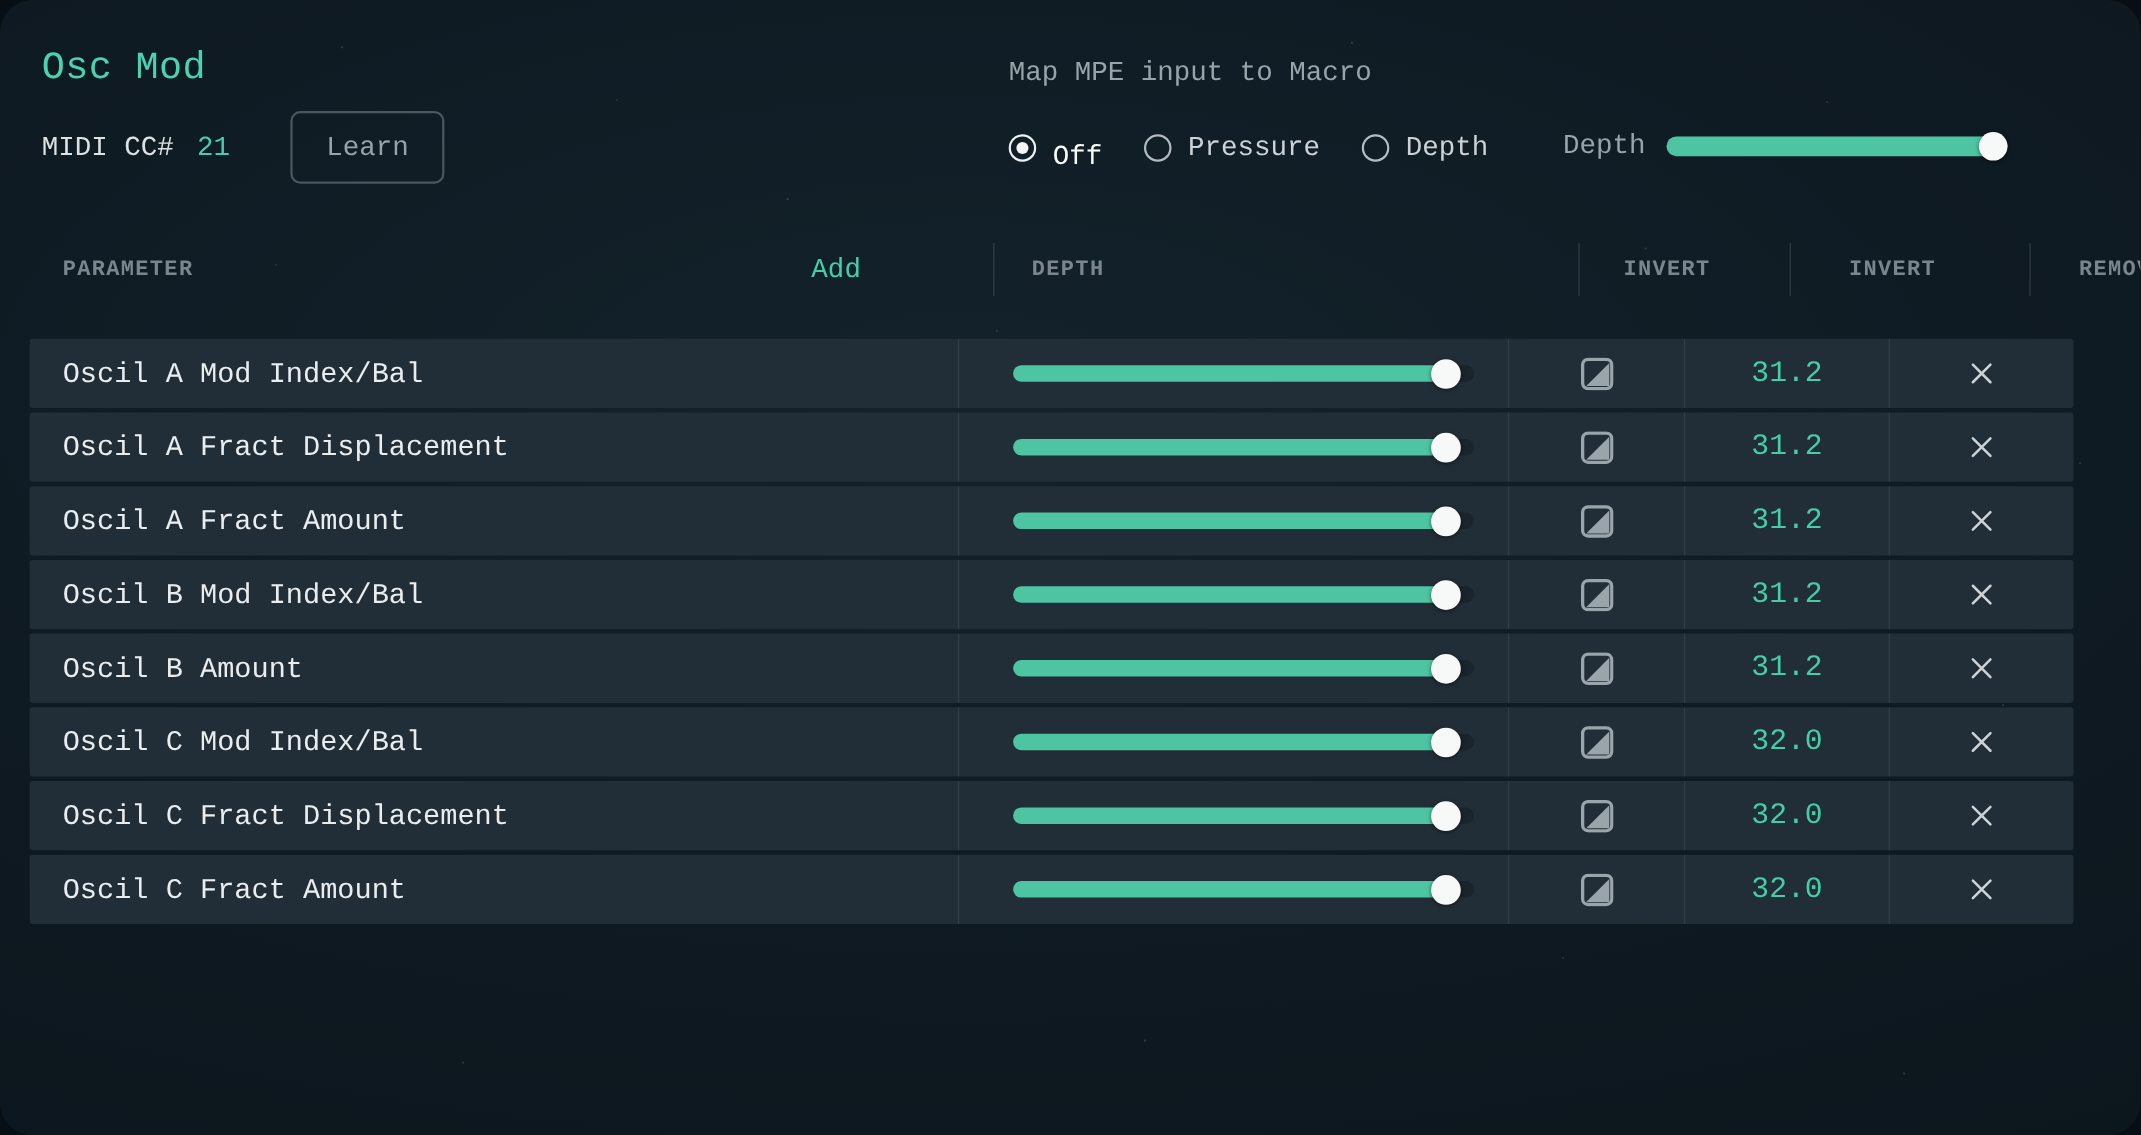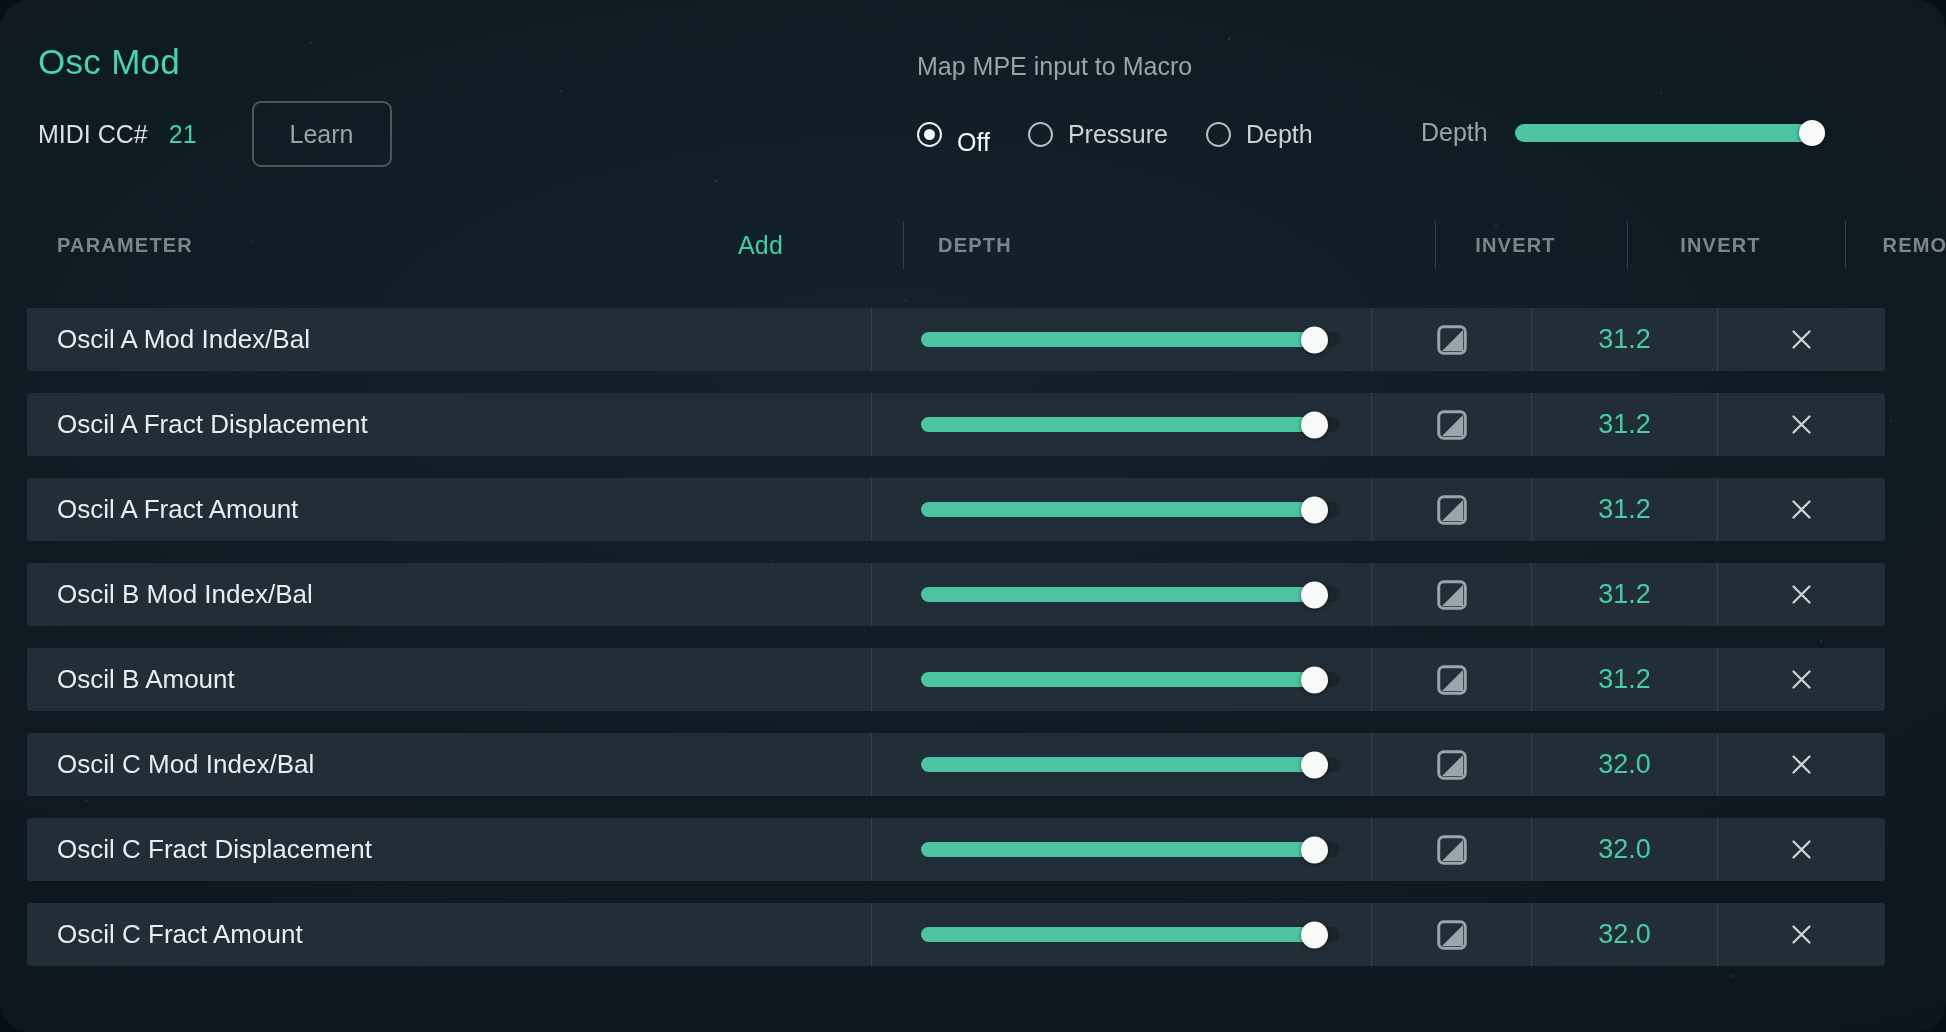--- a/index.html
+++ b/index.html
@@ -1,19 +1,19 @@
 <!DOCTYPE html>
 <html><head>
 <meta charset="utf-8">
 <style>
   html,body { margin:0; padding:0; background:#070f14; }
   .screen {
     position:relative; width:1946px; height:1032px; overflow:hidden;
     background: radial-gradient(115% 95% at 45% 35%, #13222b 0%, #0e1921 55%, #0a141b 100%);
-    font-family:Liberation Sans, sans-serif;
+    font-family:Liberation Mono, monospace;
     border-radius:30px;
     -webkit-font-smoothing:antialiased;
   }
   
   .speckles { position:absolute; left:0; top:0; width:2px; height:2px; border-radius:50%;
     background:rgba(104,214,186,.20);
     box-shadow: 310px 42px rgba(104,214,186,.20), 715px 180px rgba(104,214,186,.25),
       1228px 38px rgba(104,214,186,.22), 1660px 92px rgba(104,214,186,.18),
       560px 90px rgba(104,214,186,.16), 905px 300px rgba(104,214,186,.18),
       1495px 225px rgba(104,214,186,.20), 160px 520px rgba(104,214,186,.16),
@@ -61,21 +61,21 @@
   .thead { height:48px; color:#7b858d; font-size:20px; font-weight:700; letter-spacing:1.2px;gap:32px; }
   .th { height:100%; display:flex; align-items:center; box-sizing:border-box; }
   .th-param { justify-content:space-between; padding:0 88px 0 30px; }
   .add-btn { color:#44cda6; font-size:25px; font-weight:400; letter-spacing:.2px;
     background:none; border:none; font-family:inherit; cursor:pointer; padding:0; }
   .th-div { border-left:1px solid rgba(170,190,200,.22); }
   .th-depth { padding-left:34px; }
   .th-center { justify-content:center; }
 
   .rows { margin-top:39px; }
-  .row { height:63px; margin-bottom:22px; background:#222e37; border-radius:3px; align-items:center; }
+  .row { height:63px; margin-bottom:4px; background:#222e37; border-radius:3px; align-items:center; }
   .cell { height:100%; display:flex; align-items:center; box-sizing:border-box; }
   .cell-div { border-left:1px solid rgba(170,190,200,.13); }
   .cell-param { font-size:26px; color:#e9edef; padding-left:30px; }
   .row-slider { margin-left:49px; width:419px; height:15px; border-radius:8px; background:#1a242b; cursor:pointer; }
   .row-slider .slider-thumb { width:27px; height:27px; }
   .cell-center { justify-content:center; }
   .cell-smooth { font-size:27px; color:#46cda6; }
   .icon-btn { background:none; border:none; padding:0; cursor:pointer; display:flex;
     align-items:center; justify-content:center; }
 </style>

